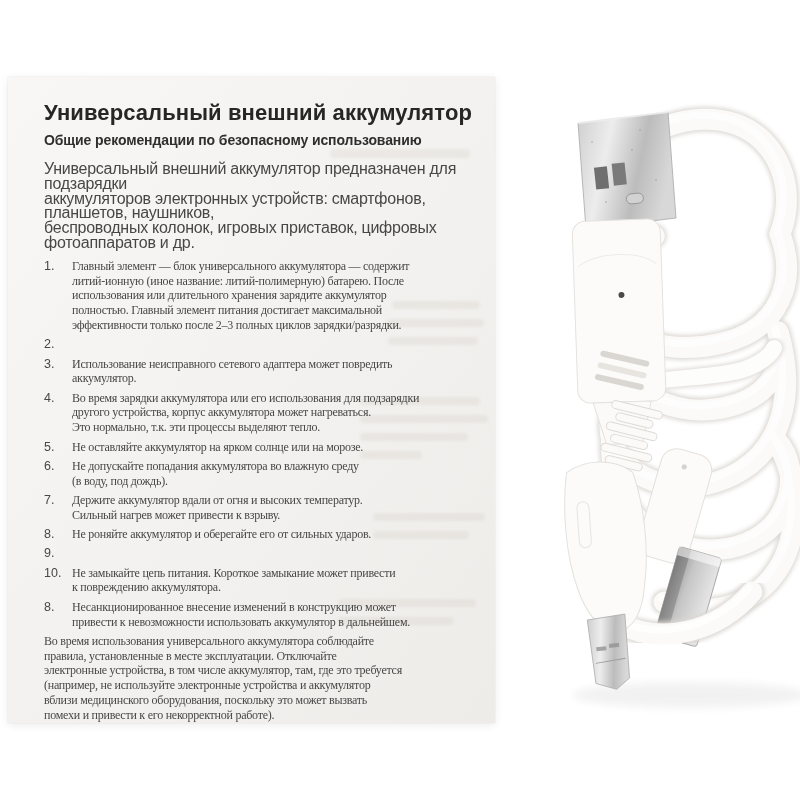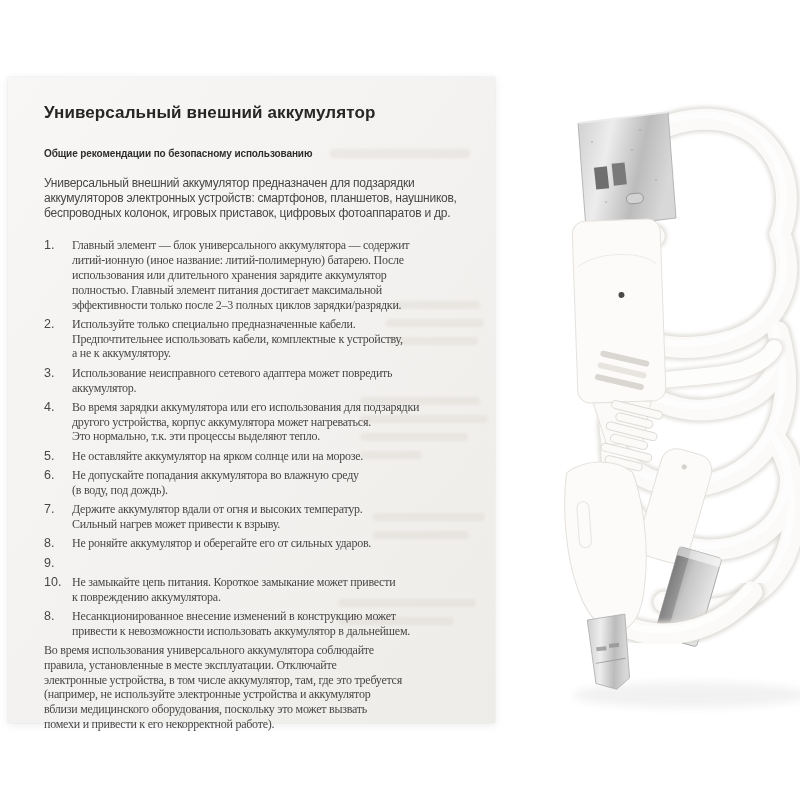--- a/index.html
+++ b/index.html
@@ -12,29 +12,29 @@
   .stage{position:relative;width:800px;height:800px;overflow:hidden;background:#ffffff;}
 
   
   .paper{
     position:absolute;left:8px;top:77px;width:487px;height:646px;
     background:linear-gradient(128deg,#f8f7f5 0%,#f3f2f0 48%,#eeece9 100%);
     box-shadow:0 2px 9px rgba(0,0,0,.08), 0 0 1px rgba(0,0,0,.14);
   }
   .paper-inner{position:absolute;left:36px;top:24px;right:16px;}
   .doc-title{
-    margin:0;font-size:17px;line-height:24px;font-weight:bold;
+    margin:0;font-size:22px;line-height:24px;font-weight:bold;
     color:#262626;letter-spacing:.1px;
   }
   .doc-subtitle{
-    margin:21px 0 0;font-size:10px;line-height:16px;font-weight:bold;
+    margin:7px 0 0;font-size:14px;line-height:16px;font-weight:bold;
     color:#2e2e2e;letter-spacing:-.1px;
   }
   .doc-intro{
-    margin:14px 0 18px;font-size:12px;line-height:14.8px;color:#474747;
+    margin:14px 0 8px;font-size:16px;line-height:14.8px;color:#474747;
     white-space:pre-line;letter-spacing:-.25px;
   }
   .safety-list{margin:5px 0 0;padding:0;list-style:none;}
   .safety-list li{display:flex;margin-top:4.5px;}
   .safety-list .num{flex:0 0 28px;width:28px;font-size:12.5px;line-height:14.8px;color:#474747;}
   .safety-list .txt{
     font-size:12px;line-height:14.8px;color:#474747;
     white-space:pre-line;letter-spacing:-.25px;font-family:Liberation Serif, serif;
   }
   
@@ -73,23 +73,20 @@
           <li>
             <span class="num">1.</span>
             <span class="txt">Главный элемент — блок универсального аккумулятора — содержит
 литий-ионную (иное название: литий-полимерную) батарею. После
 использования или длительного хранения зарядите аккумулятор
 полностью. Главный элемент питания достигает максимальной
 эффективности только после 2–3 полных циклов зарядки/разрядки.</span>
           </li>
           <li>
             <span class="num">2.</span>
-            <span class="txt">Используйте только специально предназначенные кабели.
-Предпочтительнее использовать кабели, комплектные к устройству,
-а не к аккумулятору.</span>
           </li>
           <li>
             <span class="num">3.</span>
             <span class="txt">Использование неисправного сетевого адаптера может повредить
 аккумулятор.</span>
           </li>
           <li>
             <span class="num">4.</span>
             <span class="txt">Во время зарядки аккумулятора или его использования для подзарядки
 другого устройства, корпус аккумулятора может нагреваться.

